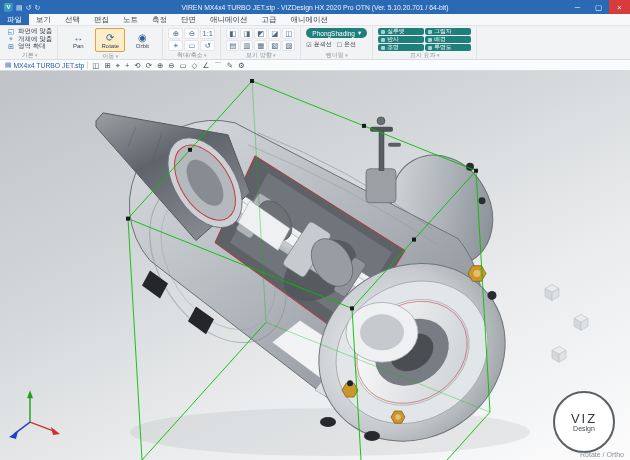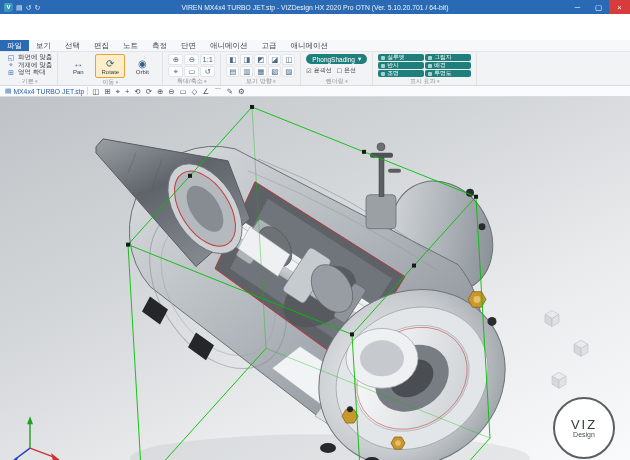--- a/index.html
+++ b/index.html
@@ -19,21 +19,21 @@
             justify-content:center;font-weight:bold;}
   .tb-icon{font-size:7px;line-height:7px;opacity:.9;cursor:default;}
   .tb-title{position:absolute;left:0;right:0;text-align:center;font-size:6.8px;
             color:#eef3fa;pointer-events:none;white-space:nowrap;}
   .tb-controls{margin-left:auto;display:flex;height:100%;}
   .tb-btn{width:21px;height:100%;display:flex;align-items:center;justify-content:center;
           font-size:7.5px;color:#fff;}
   .tb-btn.close{background:var(--c-close);}
   
   .menubar{height:12px;background:#f7f8fa;border-bottom:1px solid #e2e4e7;display:flex;
-           align-items:stretch;margin-top:26px;}
+           align-items:stretch;}
   .tab{font-size:7.5px;color:#3c4248;padding:0 7px;display:flex;align-items:center;}
   .tab.active{background:var(--c-titlebar);color:#fff;}
   
   .ribbon{height:34px;background:#f2f3f5;border-bottom:1px solid #d9dbde;display:flex;
           align-items:stretch;padding:1px 2px 0 2px;}
   .rgroup{display:flex;flex-direction:column;padding:1px 5px 0 5px;
           border-right:1px solid #e1e3e6;}
   .rcaption{margin-top:auto;font-size:6px;line-height:8px;color:#8a8f94;text-align:center;
             white-space:nowrap;}
   .rcaption::after{content:" ▾";font-size:5px;color:#a7acb1;}
@@ -69,21 +69,21 @@
   .vsep{width:1px;height:8px;background:#d9dbde;}
   .ts-icon{font-size:7.5px;line-height:9px;color:#4a5258;padding:0 1px;}
   
   .viewport{position:relative;height:389px;
             background:linear-gradient(155deg,#bfc3c7 0%,#d3d6d9 35%,#e9ebec 65%,#fcfcfd 100%);}
   .scene{position:absolute;inset:0;width:100%;height:100%;}
   .sel-line{stroke:var(--c-selection);stroke-width:1;fill:none;opacity:.9;}
   .sel-back{stroke:var(--c-selection);stroke-width:.8;fill:none;opacity:.45;}
   .handle{fill:#17191b;}
   .brass{fill:var(--c-brass);stroke:#8a6415;stroke-width:.8;}
-  .logo-circle{position:absolute;left:553px;top:300px;width:62px;height:62px;
+  .logo-circle{position:absolute;left:553px;top:320px;width:62px;height:62px;
                border:2px solid #595e63;border-radius:50%;background:rgba(255,255,255,.92);
                display:flex;flex-direction:column;align-items:center;justify-content:center;}
   .logo-top{font-size:13px;letter-spacing:2px;color:#33383c;line-height:13px;}
   .logo-bottom{font-size:7px;color:#4a4f54;line-height:8px;}
   .status{position:absolute;right:6px;bottom:2px;font-size:7px;color:#8a9096;}
 </style>
 </head>
 <body>
 
 <div class="window">

